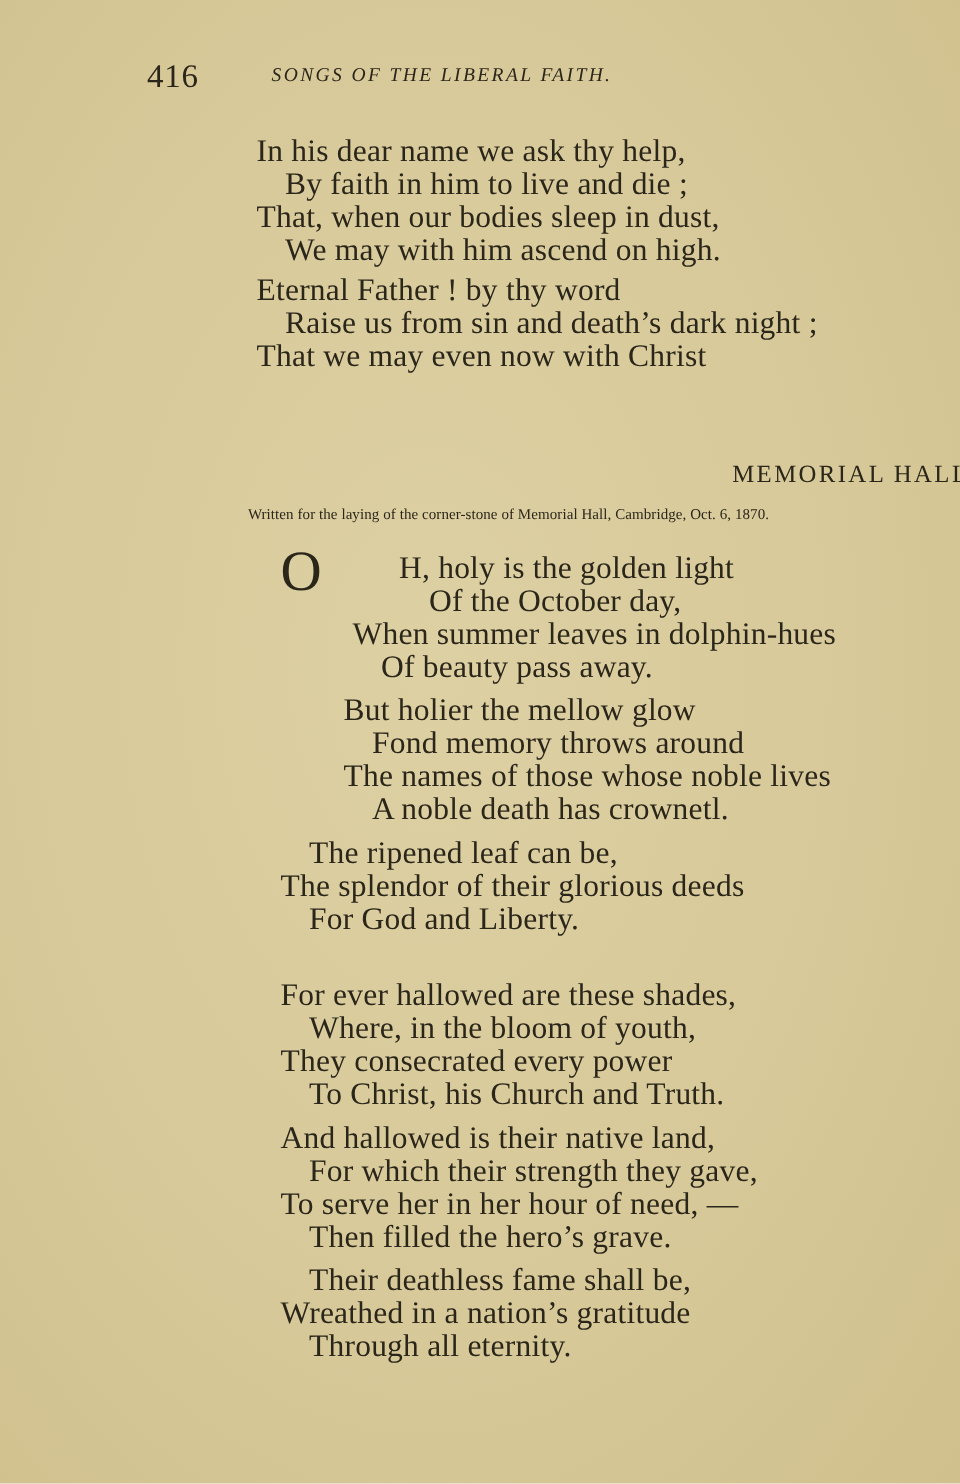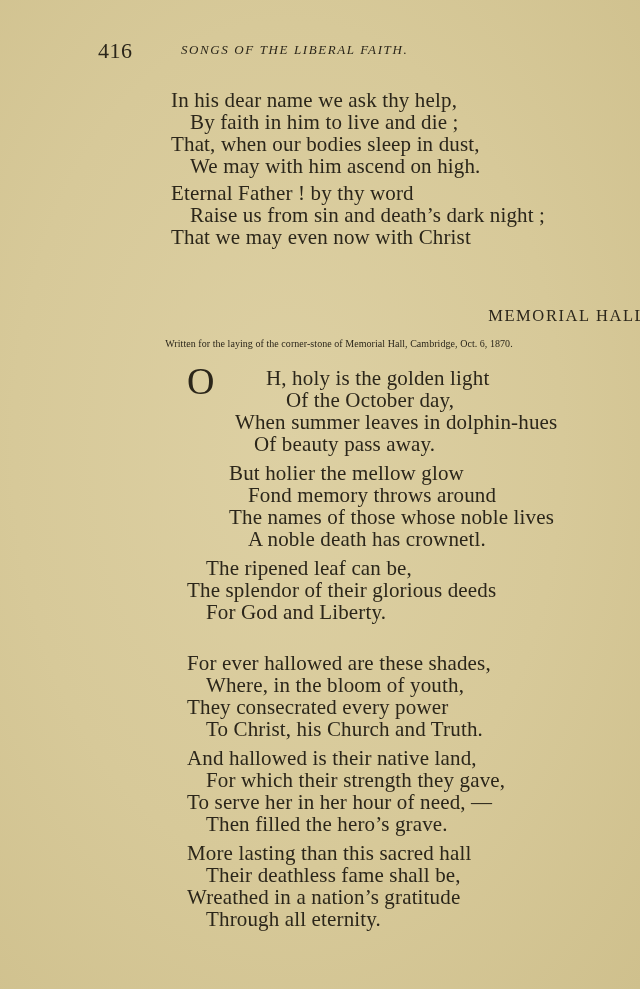--- a/index.html
+++ b/index.html
@@ -144,19 +144,18 @@
   </div>
 
   <div class="verse" style="left:175px; top:747px;">
     <span class="line">And hallowed is their native land,</span>
     <span class="line indent">For which their strength they gave,</span>
     <span class="line">To serve her in her hour of need, —</span>
     <span class="line indent">Then filled the hero’s grave.</span>
   </div>
 
   <div class="verse" style="left:175px; top:842px;">
-    <span class="line">More lasting than this sacred hall</span>
     <span class="line indent">Their deathless fame shall be,</span>
     <span class="line">Wreathed in a nation’s gratitude</span>
     <span class="line indent">Through all eternity.</span>
   </div>
 
 </div>
 
 </body></html>

